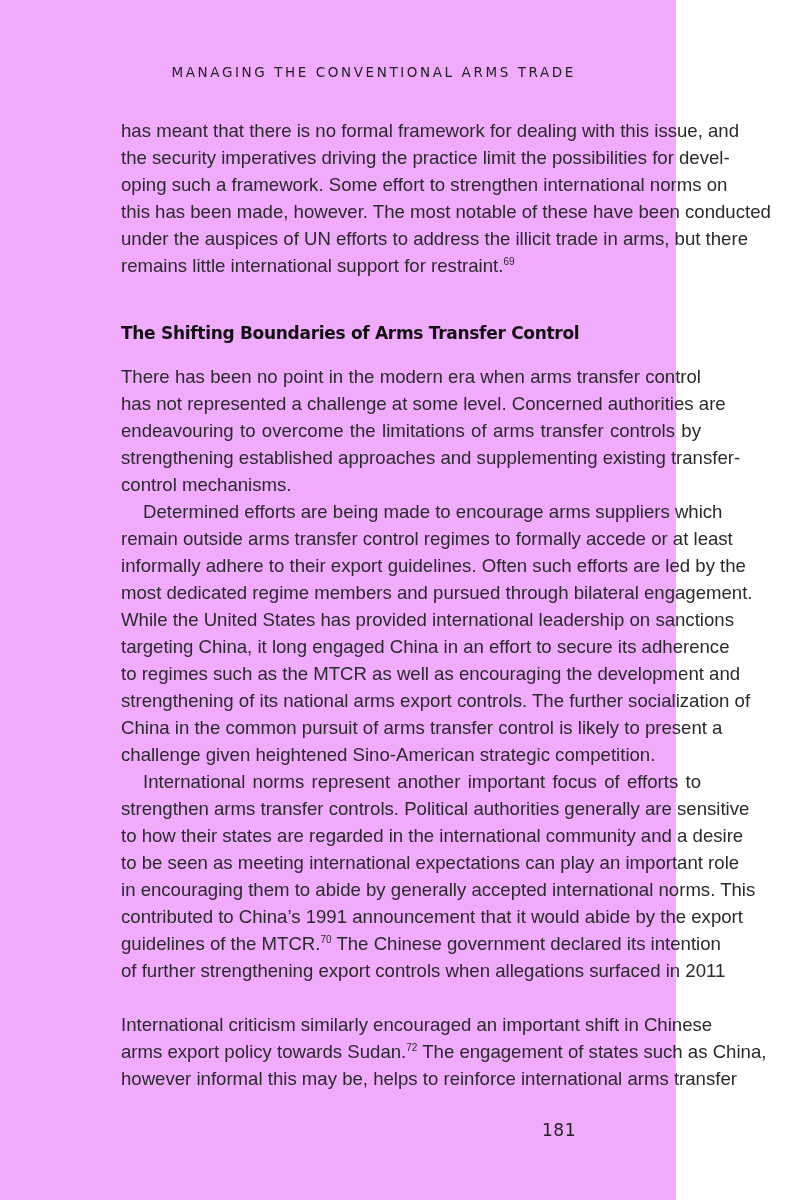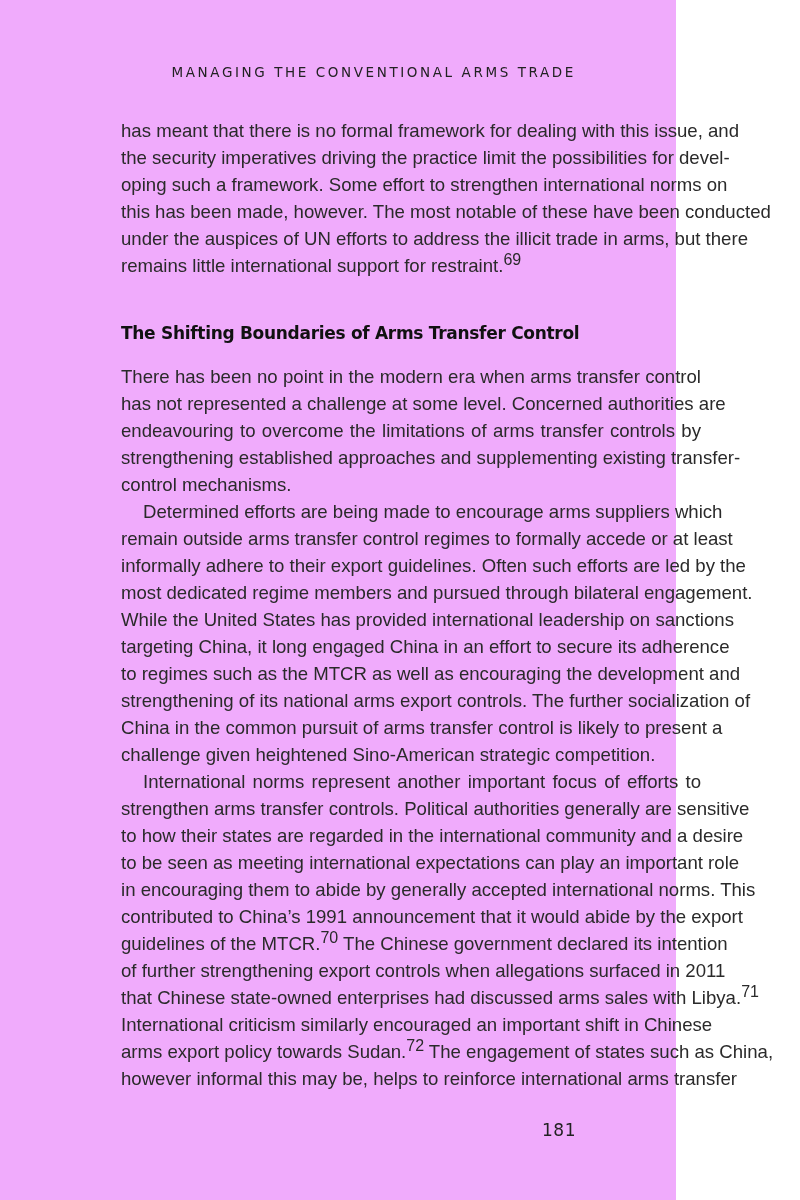--- a/index.html
+++ b/index.html
@@ -10,21 +10,21 @@
     font-family: "DejaVu Sans", sans-serif; font-size: 13.5px; letter-spacing: 2.6px;
     color: #222; white-space: nowrap;
   }
   .line {
     position: absolute; left: 121px; width: 580px;
     font-family: Liberation Sans, sans-serif; font-size: 18.6px; color: #2a2a2a;
     white-space: nowrap; text-align: justify; text-align-last: justify; line-height: 22px;
   }
   .line.last { text-align-last: left; }
   .line.indent { left: 143px; width: 558px; }
-  sup { font-size: 16px; vertical-align: 7px; line-height: 0; }
+  sup { font-size: 10px; vertical-align: 7px; line-height: 0; }
   .heading {
     position: absolute; left: 121px; top: 323px;
     font-family: "DejaVu Sans", sans-serif; font-weight: bold; font-size: 17px; color: #111;
     letter-spacing: -0.3px; white-space: nowrap;
   }
   .folio {
     position: absolute; top: 1120px; right: 100px;
     font-family: "DejaVu Sans", sans-serif; font-size: 17px; color: #222; letter-spacing: 0.5px;
   }
 </style>
@@ -61,19 +61,18 @@
   <div class="line last" style="top:744px">challenge given heightened Sino-American strategic competition.</div>
 
   <div class="line indent" style="top:771px">International norms represent another important focus of efforts to</div>
   <div class="line" style="top:798px">strengthen arms transfer controls. Political authorities generally are sensitive</div>
   <div class="line" style="top:825px">to how their states are regarded in the international community and a desire</div>
   <div class="line" style="top:852px">to be seen as meeting international expectations can play an important role</div>
   <div class="line" style="top:879px">in encouraging them to abide by generally accepted international norms. This</div>
   <div class="line" style="top:906px">contributed to China’s 1991 announcement that it would abide by the export</div>
   <div class="line" style="top:933px"><span>guidelines of the MTCR.</span><sup>70</sup><span> The Chinese government declared its intention</span></div>
   <div class="line" style="top:960px">of further strengthening export controls when allegations surfaced in 2011</div>
-  <div class="line" style="top:987px"><span>that Chinese state-owned enterprises had discussed arms sales with Libya.</span><sup>71</sup></div>
   <div class="line" style="top:1014px">International criticism similarly encouraged an important shift in Chinese</div>
   <div class="line" style="top:1041px"><span>arms export policy towards Sudan.</span><sup>72</sup><span> The engagement of states such as China,</span></div>
   <div class="line" style="top:1068px">however informal this may be, helps to reinforce international arms transfer</div>
 
   <div class="folio">181</div>
 </div>
 
 </body></html>

